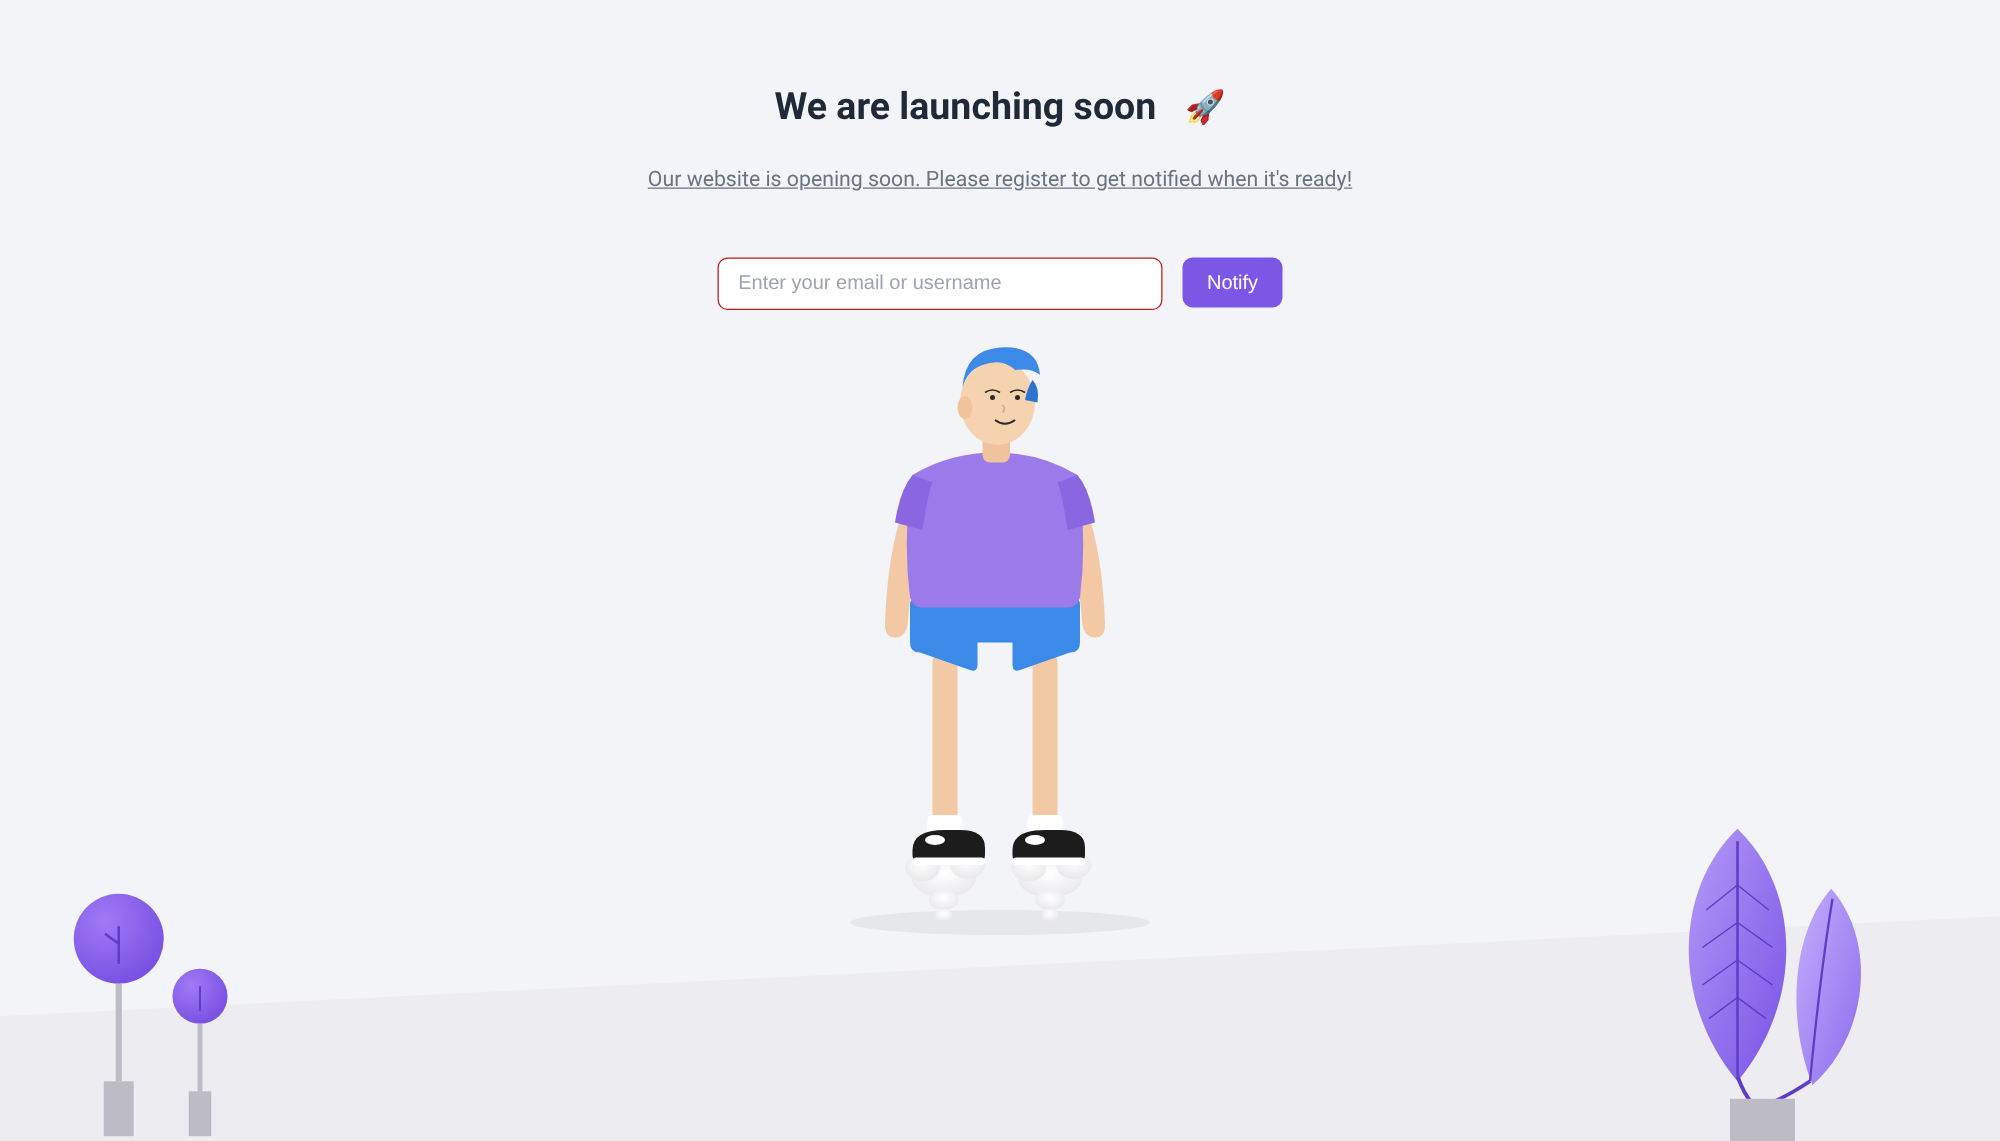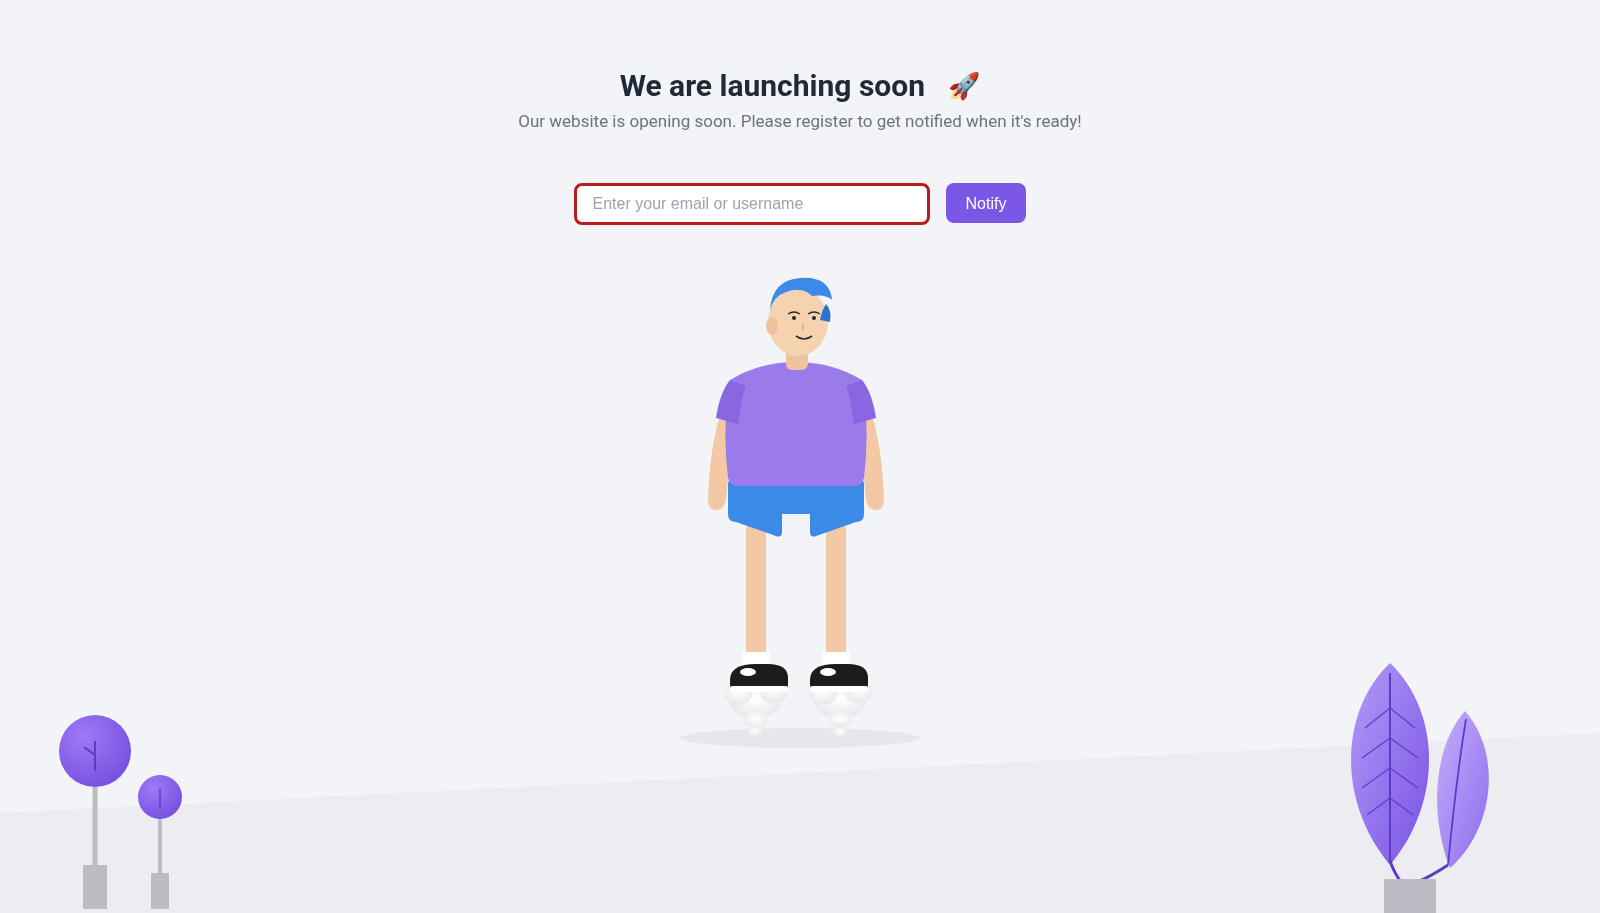--- a/index.html
+++ b/index.html
@@ -29,34 +29,35 @@
     display: inline-flex;
     align-items: center;
     gap: 23px;
   }
   .rocket {
     font-size: 26px;
     line-height: 1;
     display: inline-block;
   }
   .subheading {
-    margin-top: 8px;
+    margin-top: 31px;
     font-size: 17px;
     color: #6b7280;
+    text-decoration: underline;
   }
   .form-row {
     margin-top: 52px;
     display: flex;
     justify-content: center;
     gap: 16px;
   }
   .email-input {
     width: 356px;
     height: 42px;
-    border: 3px solid #b91c1c;
+    border: 1px solid #b91c1c;
     border-radius: 8px;
     padding: 0 16px;
     font-size: 16px;
     color: #374151;
     background: #ffffff;
   }
   .email-input::placeholder { color: #9ca3af; }
   .notify-btn {
     height: 40px;
     padding: 12px 20px;

